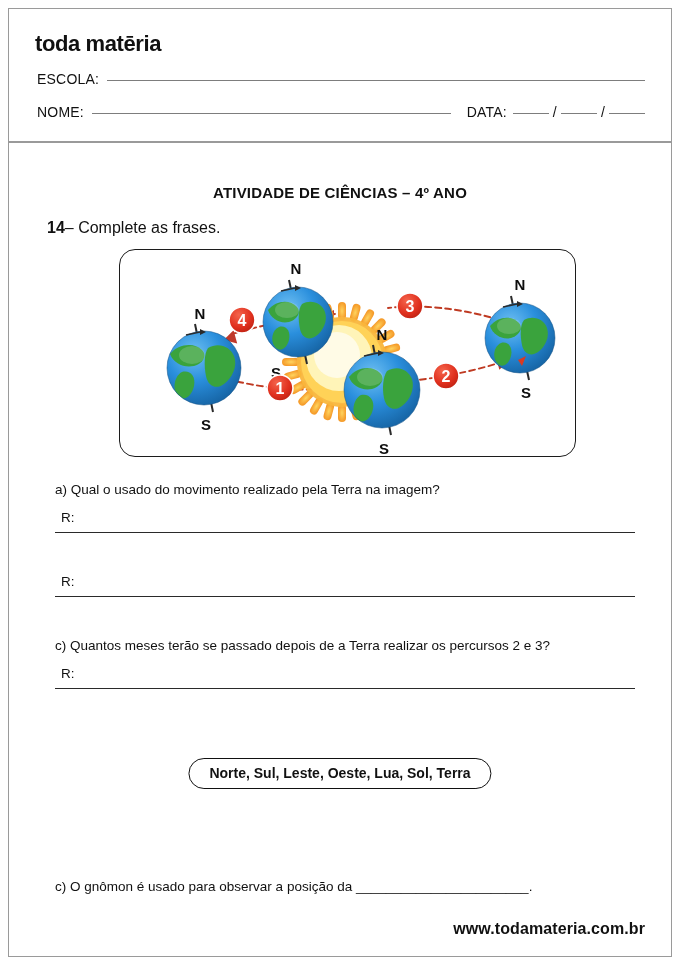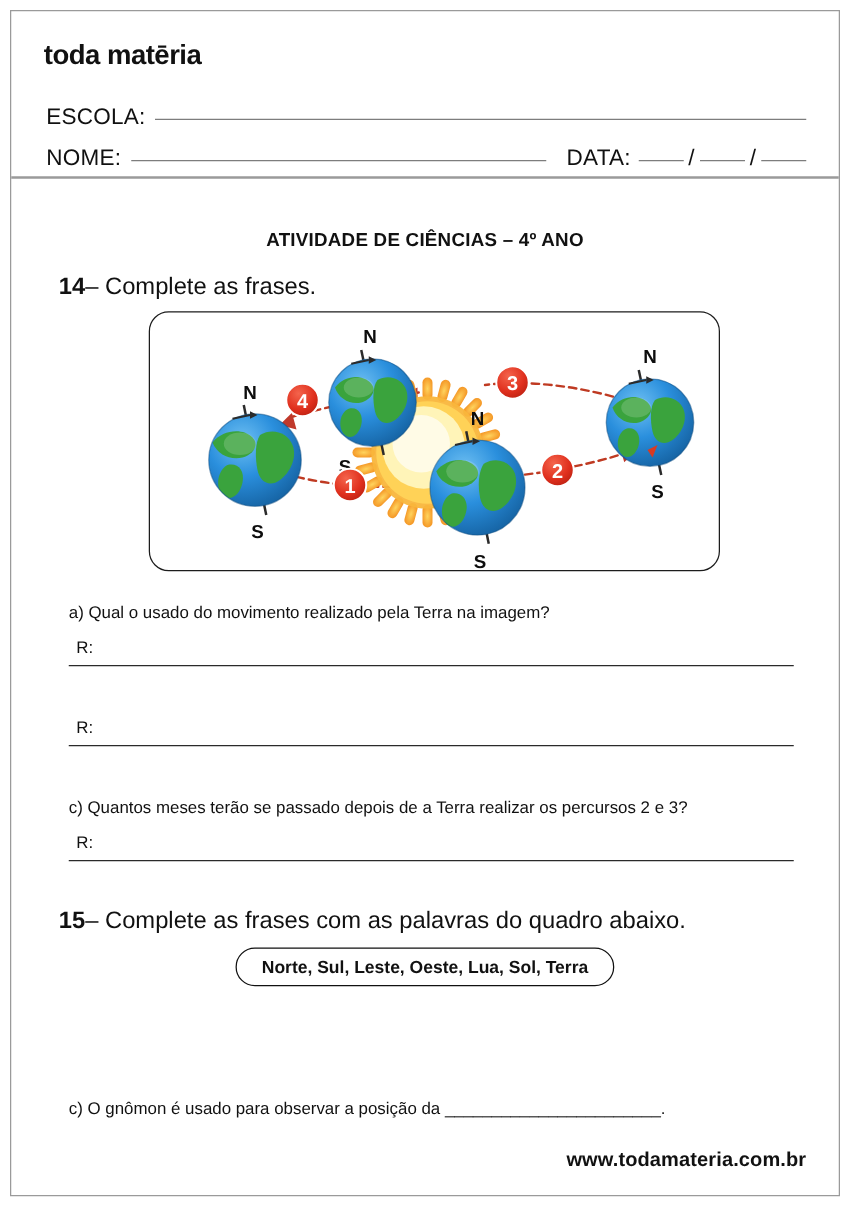--- a/index.html
+++ b/index.html
@@ -44,23 +44,22 @@
     font-weight: bold;
     letter-spacing: -0.4px;
     color: #111111;
   }
   .field-row {
     position: absolute;
     left: 28px;
     right: 26px;
     display: flex;
     align-items: baseline;
-    font-size: 18px;
+    font-size: 14px;
     letter-spacing: 0.2px;
-    margin-top: 12px;
   }
   .field-row.escola { top: 62px; }
   .field-row.nome { top: 95px; }
 
   .field-label {
     white-space: nowrap;
     padding-right: 8px;
   }
   .rule {
     flex: 1 1 auto;
@@ -97,21 +96,21 @@
     text-align: center;
     font-size: 15px;
     font-weight: bold;
     letter-spacing: 0.2px;
   }
 
   
   .qnum {
     position: absolute;
     left: 38px;
-    font-size: 19px;
+    font-size: 16px;
   }
   .qnum b { font-weight: bold; }
   #q14 { top: 210px; }
   #q15 { top: 717px; }
 
   
   .illus-box {
     position: absolute;
     left: 110px;
     top: 240px;
@@ -405,23 +404,20 @@
     </div>
   </div>
 
   <div class="qitem" id="item-c">
     <span class="prompt">c) Quantos meses terão se passado depois de a Terra realizar os percursos 2 e 3?</span>
     <div class="ans-line">
       <span class="rlabel">R:</span>
     </div>
   </div>
 
-  <div class="qnum" id="q15">
-    <b>15</b><span>–</span> <span>Complete as frases com as palavras do quadro abaixo.</span>
-  </div>
 
   <div class="wordbank">Norte, Sul, Leste, Oeste, Lua, Sol, Terra</div>
 
 
 
   <div class="fillitem" id="fill-c">
     <span>c) O gnômon é usado para observar a posição da </span><span class="blank">_______________________</span><span>.</span>
   </div>
 
   <div class="footer">www.todamateria.com.br</div>

